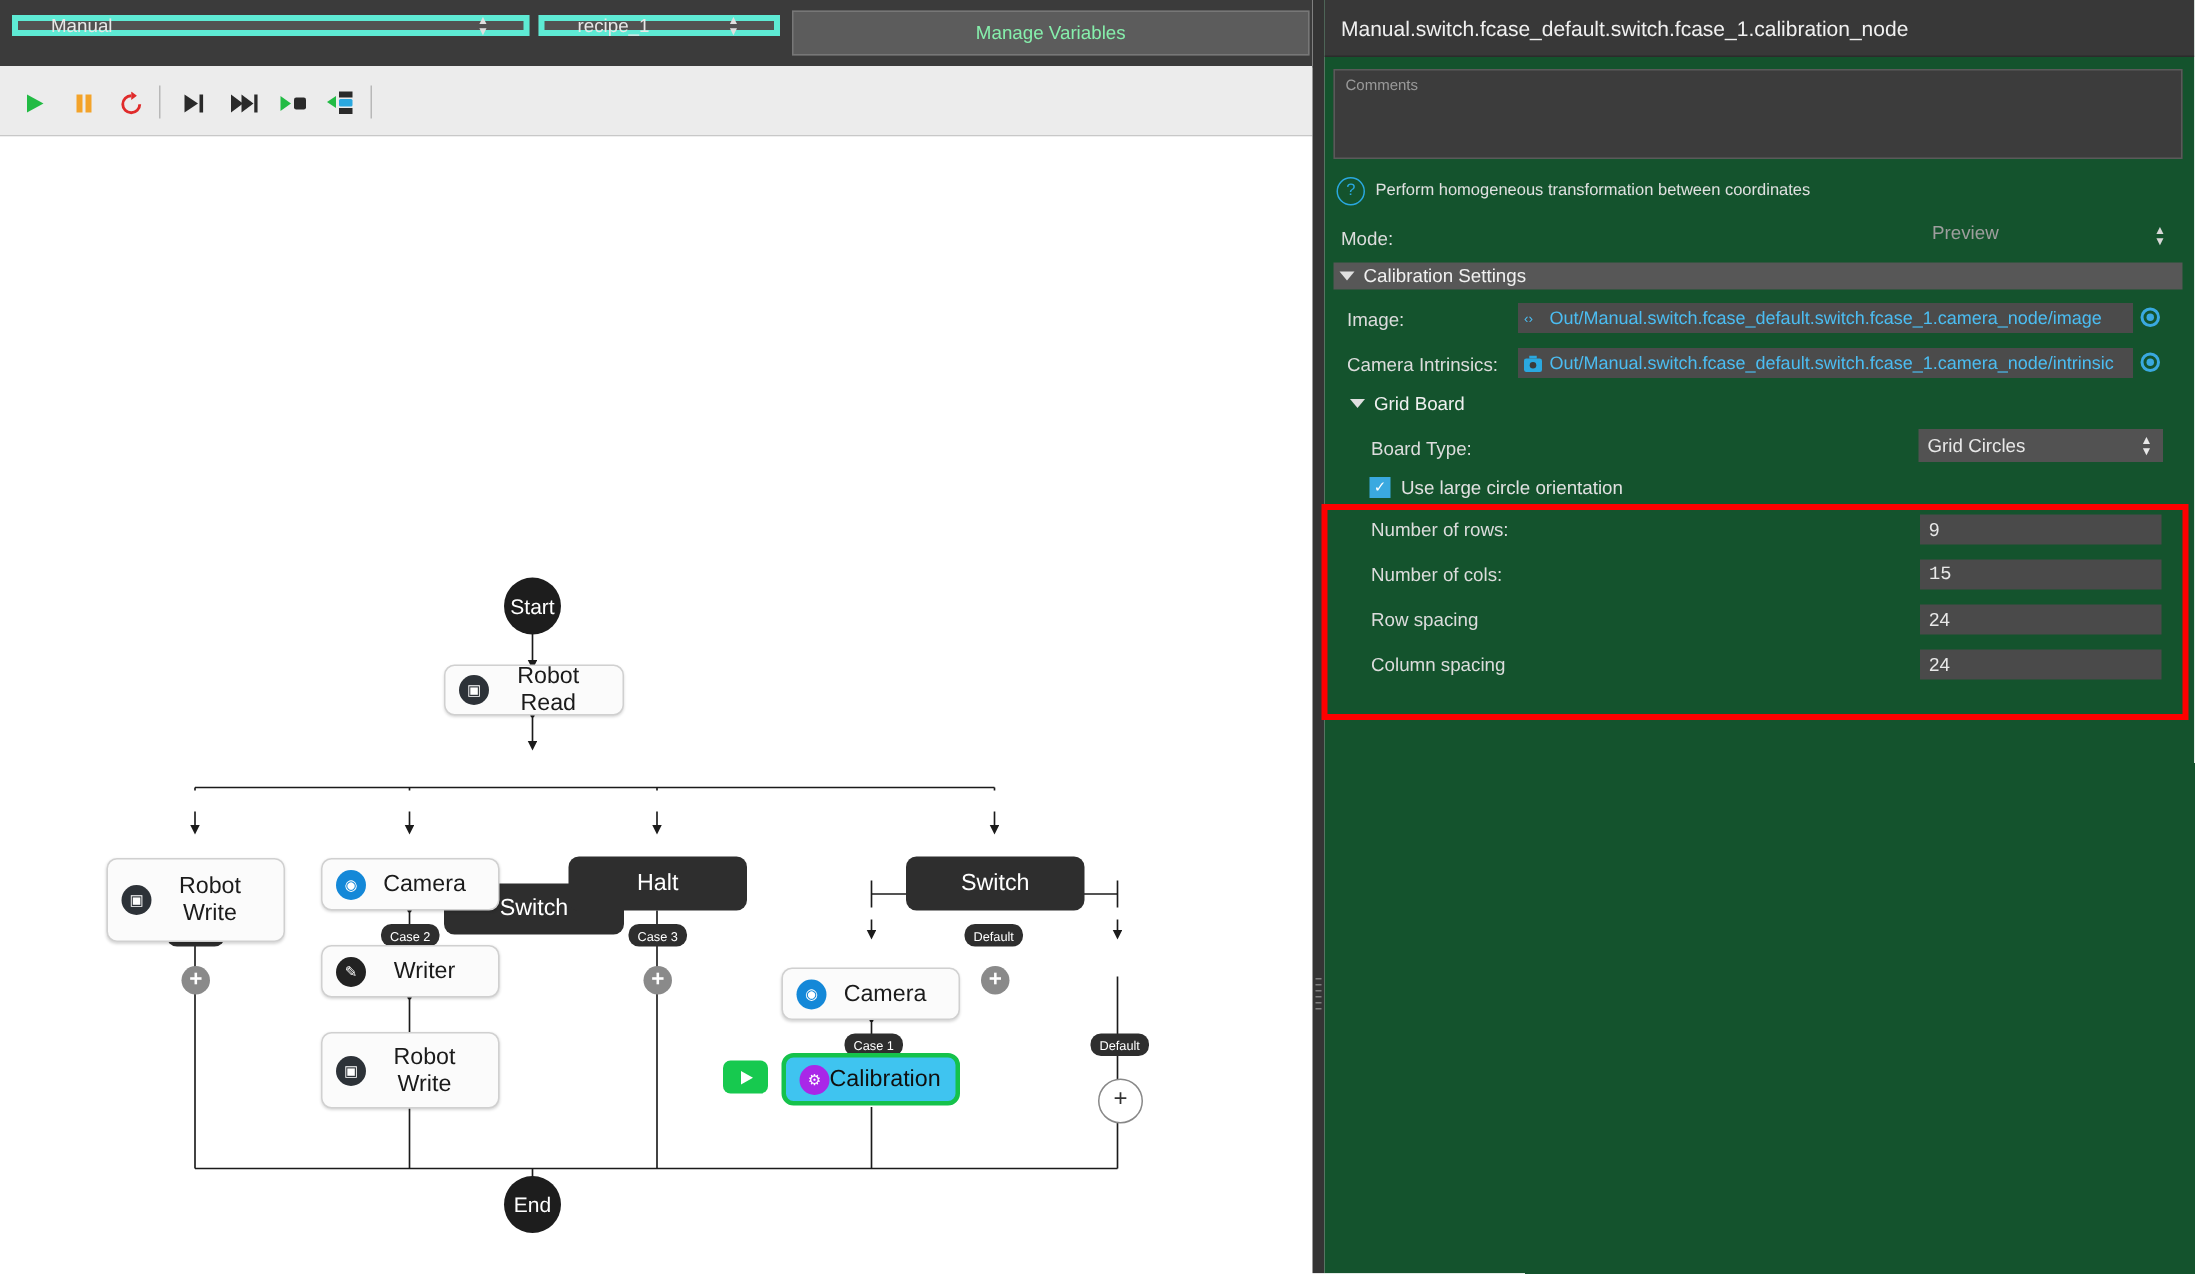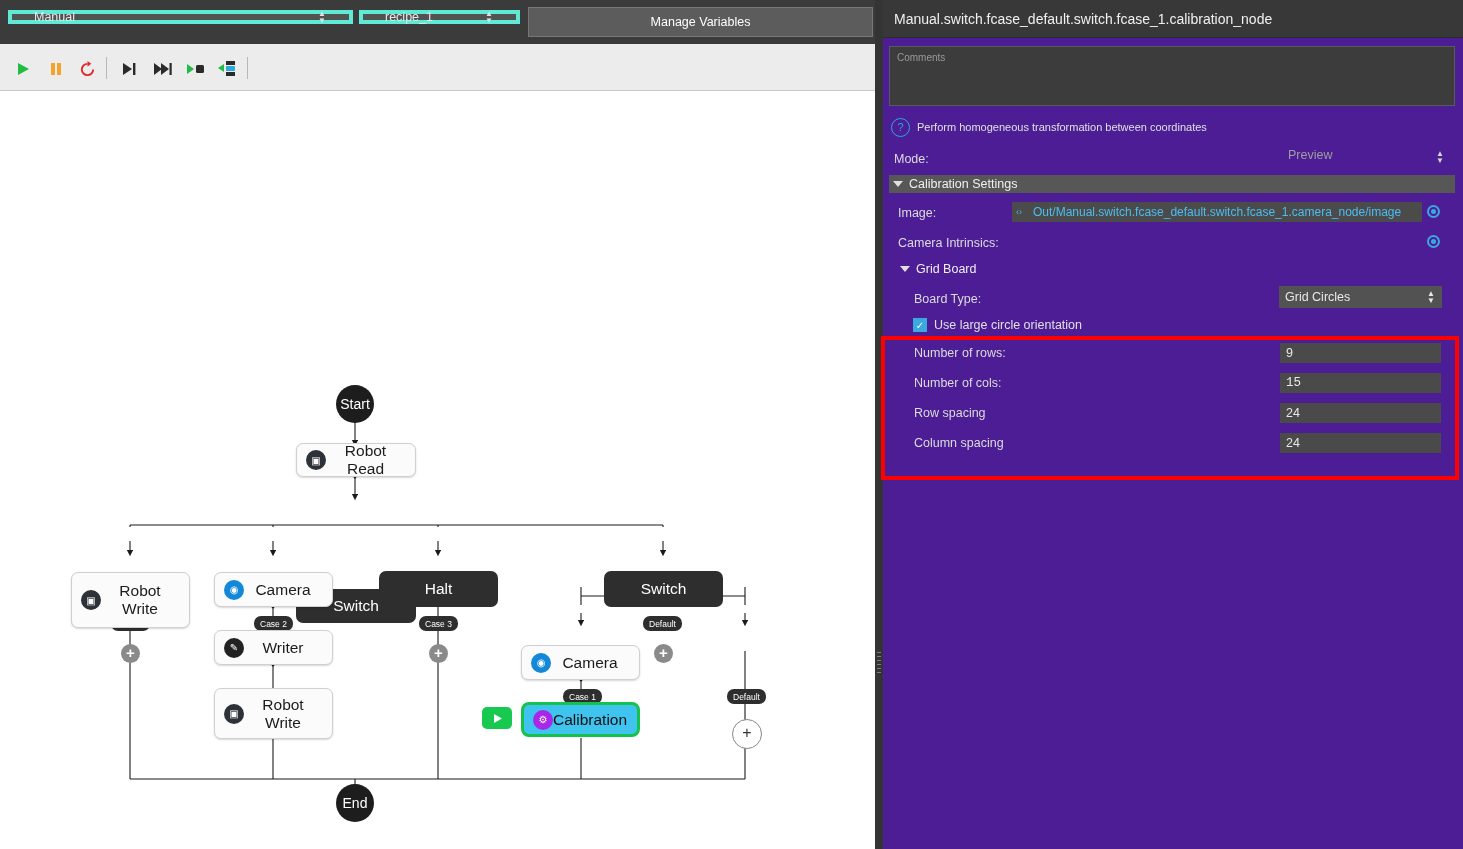--- a/index.html
+++ b/index.html
@@ -52,21 +52,21 @@
   }
   #combo-mode { left: 8px; top: 10px; width: 345px; }
   #combo-recipe { left: 359px; top: 10px; width: 161px; }
 
   #manage-vars {
     position: absolute;
     left: 528px; top: 7px;
     width: 343px; height: 28px;
     background: #5c5c5c;
     border: 1px solid #777;
-    color: #ffffff;
+    color: #86efac;
     font-size: 12.5px;
     display: flex; align-items: center; justify-content: center;
     cursor: pointer;
   }
 
   .toolbar-row-2 {
     position: absolute;
     left: 0; top: 44px;
     width: 875px; height: 46px;
     background: #ececec;
@@ -228,21 +228,21 @@
     width: 4px; height: 1px;
     background: #7e7e7e;
     margin-bottom: 3px;
   }
 
   
   #right-pane {
     position: absolute;
     left: 883px; top: 0;
     width: 580px; height: 849px;
-    background: #4c1d95;
+    background: #14532d;
     color: #e3e3e3;
     font-size: 12.5px;
     overflow: hidden;
   }
   #node-path {
     position: absolute;
     left: 0; top: 0;
     width: 580px; height: 38px;
     display: flex; align-items: center;
     padding-left: 11px;
@@ -670,20 +670,30 @@
       <span class="lk-ic">
         <svg width="12" height="10" viewBox="0 0 12 10">
             <text x="0" y="8" font-size="9" fill="#4bbdf2">‹›</text>
           </svg>
       </span>
       <span>Out/Manual.switch.fcase_default.switch.fcase_1.camera_node/image</span>
     </div>
     <span class="target-dot" style="left:544px; top:205px;"></span>
 
     <span class="plabel" style="position:absolute; left:15px; top:236px;">Camera Intrinsics:</span>
+    <div class="linkfield" style="left:129px; top:232px; width:410px;">
+      <span class="lk-ic">
+        <svg width="12" height="11" viewBox="0 0 12 11">
+            <rect x="0" y="2" width="12" height="9" rx="1.5" fill="#2aa8e0"></rect>
+            <rect x="3.5" y="0" width="5" height="2" fill="#2aa8e0"></rect>
+            <circle cx="6" cy="6.5" r="2.2" fill="#3a3a3a"></circle>
+          </svg>
+      </span>
+      <span>Out/Manual.switch.fcase_default.switch.fcase_1.camera_node/intrinsic</span>
+    </div>
     <span class="target-dot" style="left:544px; top:235px;"></span>
 
     <div style="position:absolute; left:17px; top:262px; display:flex; align-items:center;">
       <span class="tri"></span>
       <span style="font-size:12.5px; color:#f0f0f0;">Grid Board</span>
     </div>
 
     <span class="plabel" style="position:absolute; left:31px; top:292px;">Board Type:</span>
     <div class="pcombo" style="left:396px; top:286px; width:163px;">
       <span class="cval">Grid Circles</span>

